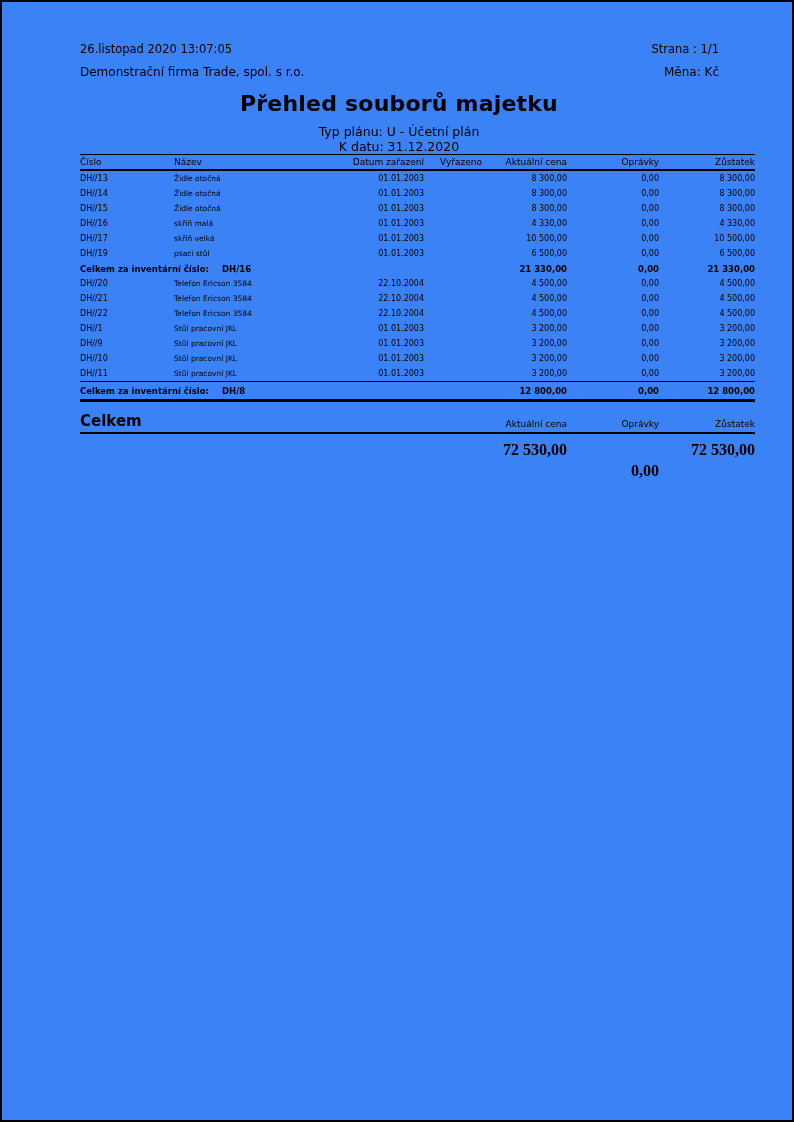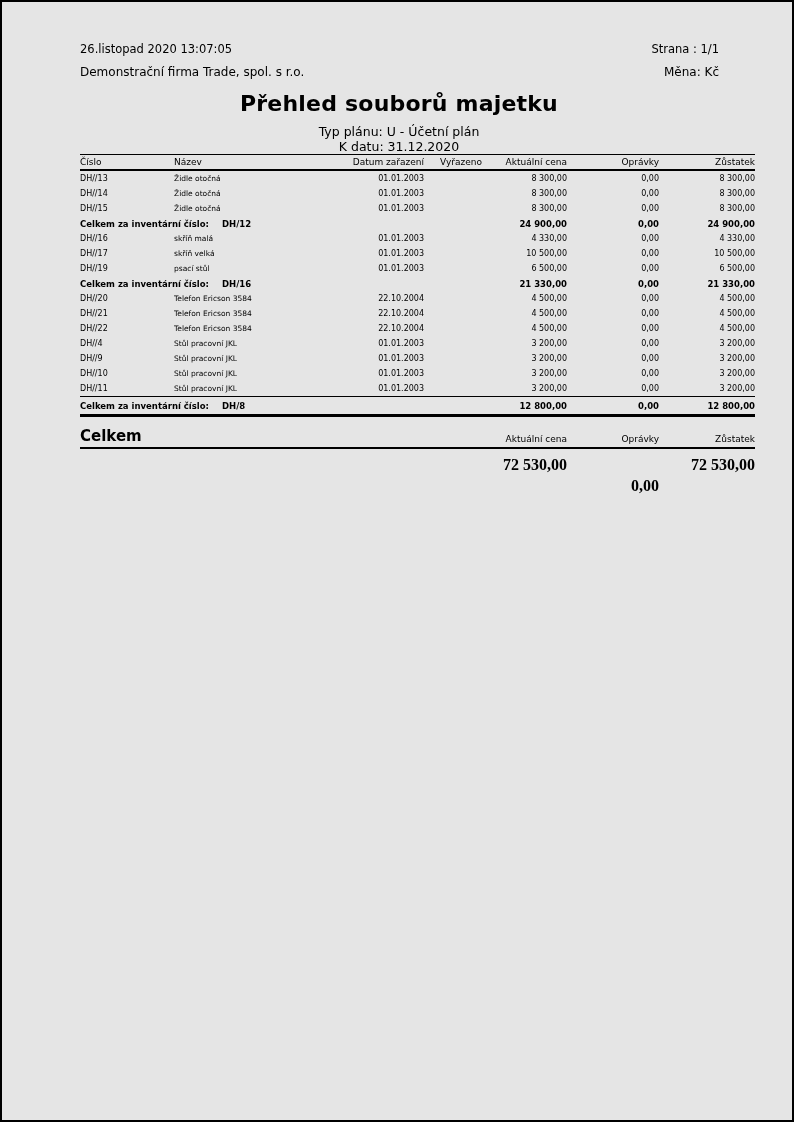--- a/index.html
+++ b/index.html
@@ -1,18 +1,18 @@
 <!DOCTYPE html>
 <html><head>
 <meta charset="utf-8">
 <style>
   html,body { margin:0; padding:0; background:#fff; }
   .page {
     width:794px; height:1122px; box-sizing:border-box;
-    border:2px solid #000; background:#e5e5e5; position:relative;
+    border:2px solid #000; background:#3b82f6; position:relative;
     font-family:"DejaVu Sans", sans-serif; color:#000;
   }
   .content { margin:0 41px 0 78px; width:675px; }
 
   
   .hdr { display:flex; justify-content:space-between; margin-top:40px; font-size:11.5px; }
   .hdr2 { display:flex; justify-content:space-between; margin-top:9px; font-size:12px; }
   .hdr .right, .hdr2 .right { padding-right:36px; }
 
   
@@ -116,26 +116,20 @@
         </tr>
         <tr class="r">
           <td>DH//15</td>
           <td class="name">Židle otočná</td>
           <td class="rt">01.01.2003</td>
           <td></td>
           <td class="rt">8 300,00</td>
           <td class="rt">0,00</td>
           <td class="rt">8 300,00</td>
         </tr>
-        <tr class="g">
-          <td colspan="4"><span>Celkem za inventární číslo:</span><span class="gid">DH/12</span></td>
-          <td class="rt">24 900,00</td>
-          <td class="rt">0,00</td>
-          <td class="rt">24 900,00</td>
-        </tr>
         <tr class="r">
           <td>DH//16</td>
           <td class="name">skříň malá</td>
           <td class="rt">01.01.2003</td>
           <td></td>
           <td class="rt">4 330,00</td>
           <td class="rt">0,00</td>
           <td class="rt">4 330,00</td>
         </tr>
         <tr class="r">
@@ -183,21 +177,21 @@
         <tr class="r">
           <td>DH//22</td>
           <td class="name">Telefon Ericson 3584</td>
           <td class="rt">22.10.2004</td>
           <td></td>
           <td class="rt">4 500,00</td>
           <td class="rt">0,00</td>
           <td class="rt">4 500,00</td>
         </tr>
         <tr class="r">
-          <td>DH//4</td>
+          <td>DH//1</td>
           <td class="name">Stůl pracovní JKL</td>
           <td class="rt">01.01.2003</td>
           <td></td>
           <td class="rt">3 200,00</td>
           <td class="rt">0,00</td>
           <td class="rt">3 200,00</td>
         </tr>
         <tr class="r">
           <td>DH//9</td>
           <td class="name">Stůl pracovní JKL</td>

